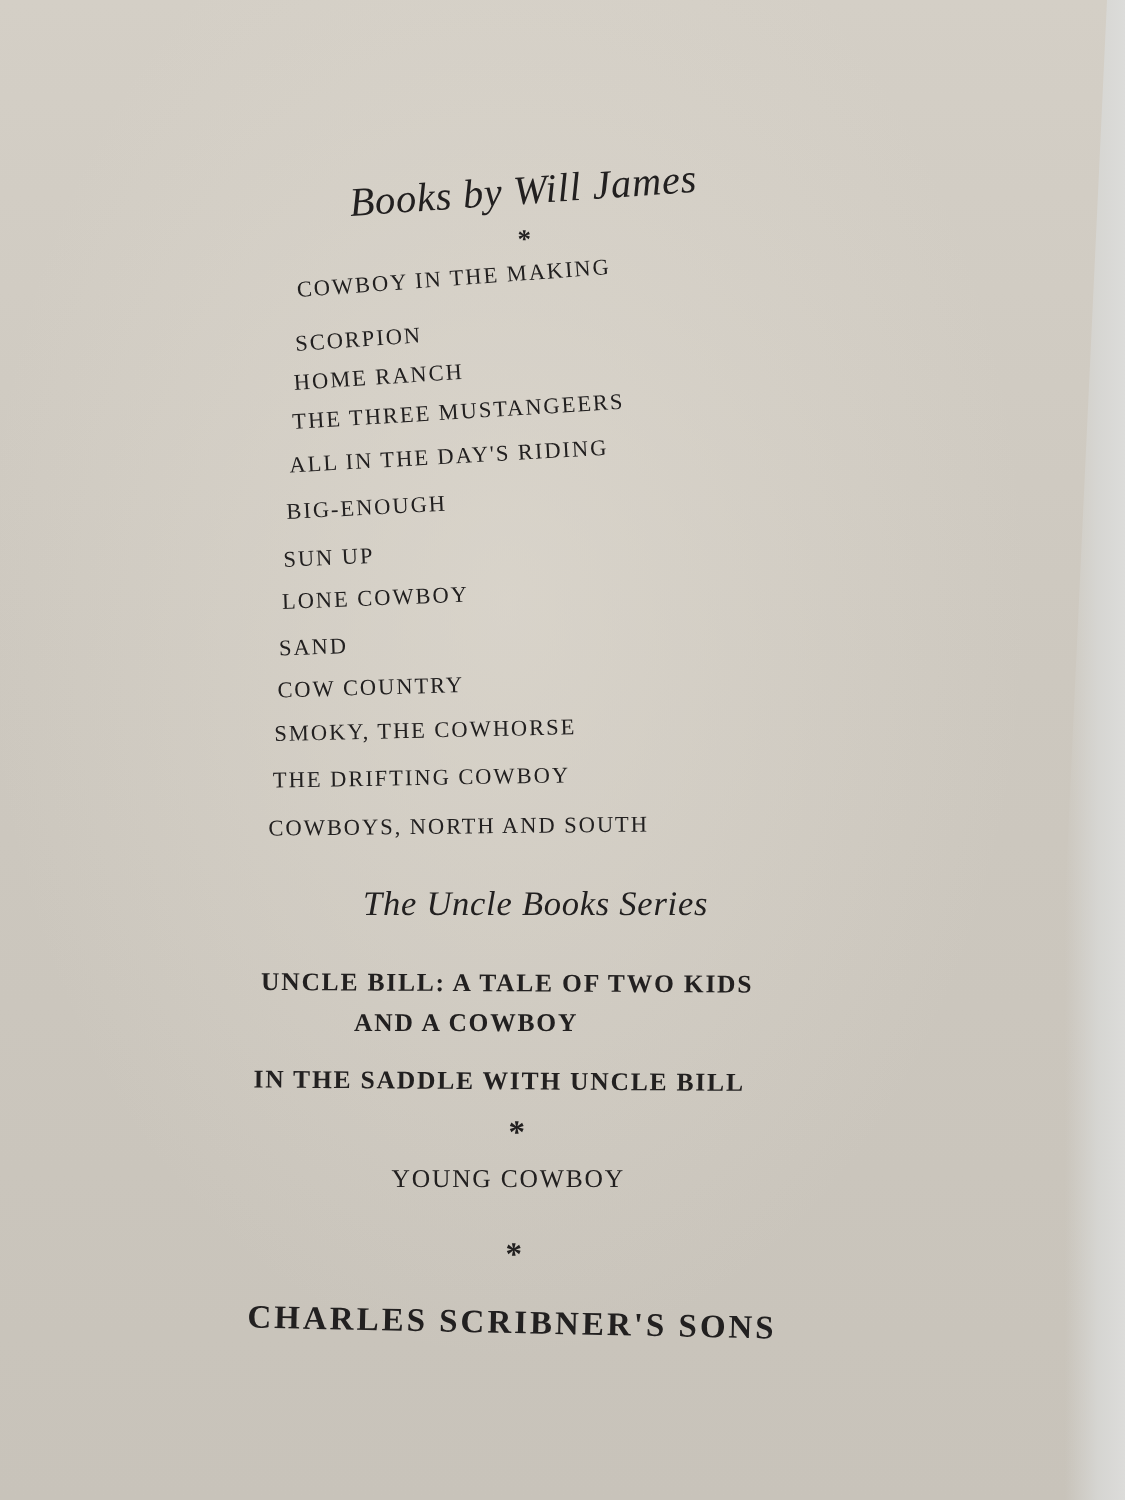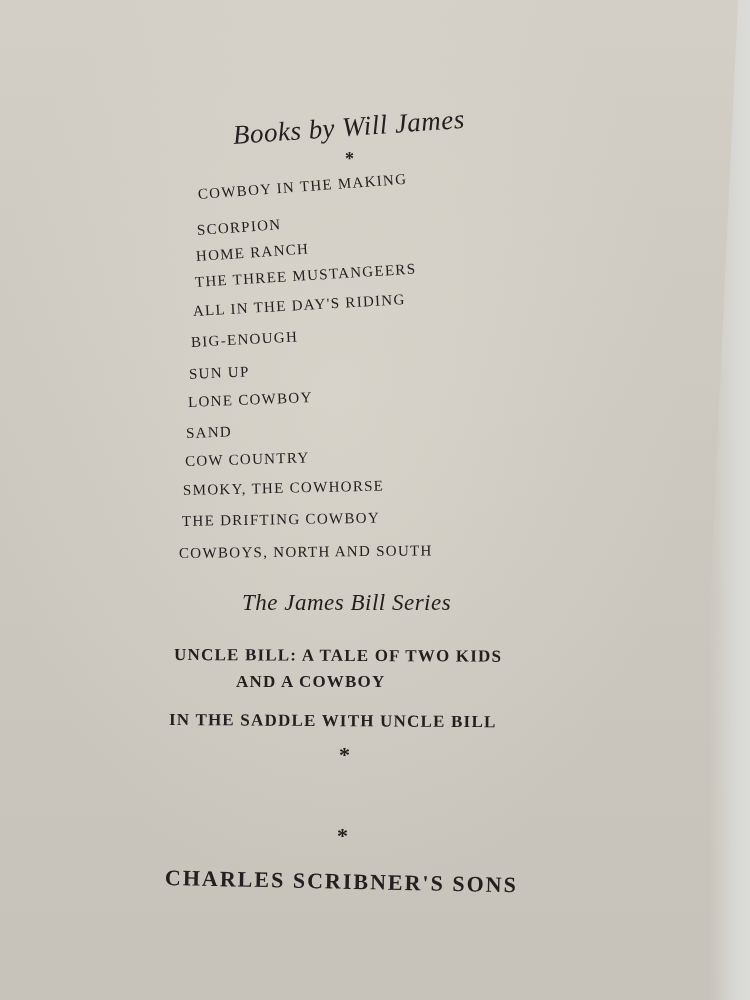--- a/index.html
+++ b/index.html
@@ -92,24 +92,25 @@
     <div class="title" style="left:193px; top:303px; transform:rotate(-3.2deg); transform-origin:left center;">ALL IN THE DAY'S RIDING</div>
     <div class="title" style="left:191px; top:334px; transform:rotate(-3deg); transform-origin:left center;">BIG-ENOUGH</div>
     <div class="title" style="left:189px; top:366px; transform:rotate(-2.6deg); transform-origin:left center;">SUN UP</div>
     <div class="title" style="left:188px; top:394px; transform:rotate(-2.3deg); transform-origin:left center;">LONE COWBOY</div>
     <div class="title" style="left:186px; top:425px; transform:rotate(-2deg); transform-origin:left center;">SAND</div>
     <div class="title" style="left:185px; top:453px; transform:rotate(-1.7deg); transform-origin:left center;">COW COUNTRY</div>
     <div class="title" style="left:183px; top:482px; transform:rotate(-1.3deg); transform-origin:left center;">SMOKY, THE COWHORSE</div>
     <div class="title" style="left:182px; top:513px; transform:rotate(-1deg); transform-origin:left center;">THE DRIFTING COWBOY</div>
     <div class="title" style="left:179px; top:545px; transform:rotate(-0.6deg); transform-origin:left center;">COWBOYS, NORTH AND SOUTH</div>
 
-    <div class="heading" style="left:242px; top:590px; font-size:23px;">The James Bill Series</div>
+    <div class="heading" style="left:242px; top:590px; font-size:23px;">The Uncle Books Series</div>
 
     <div class="title big" style="left:174px; top:645px; transform:rotate(0.3deg); transform-origin:left center;">UNCLE BILL: A TALE OF TWO KIDS</div>
     <div class="title big" style="left:196px; top:672px;margin-left:40px;">AND A COWBOY</div>
     <div class="title big" style="left:169px; top:710px; transform:rotate(0.4deg); transform-origin:left center;">IN THE SADDLE WITH UNCLE BILL</div>
 
     <div class="star" style="left:339px; top:744px;">*</div>
+    <div class="title big" style="left:261px; top:776px; font-weight:normal;">YOUNG COWBOY</div>
 
     <div class="star" style="left:337px; top:825px;">*</div>
     <div class="publisher" style="left:165px; top:865px; transform:rotate(1.2deg); transform-origin:left center;">CHARLES SCRIBNER'S SONS</div>
   </div>
 </div>
 
 </body></html>

